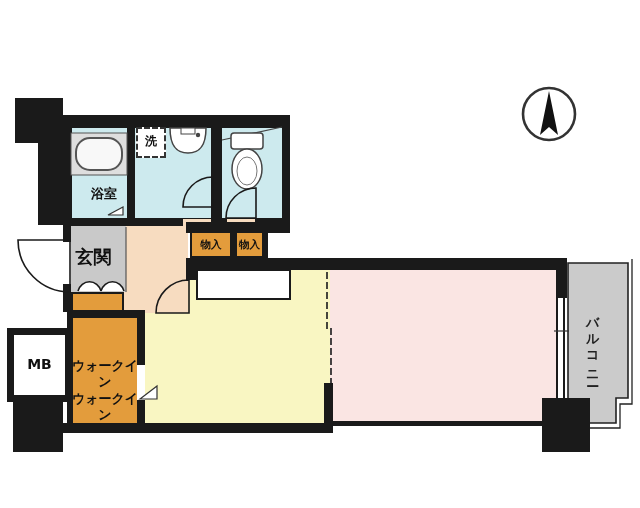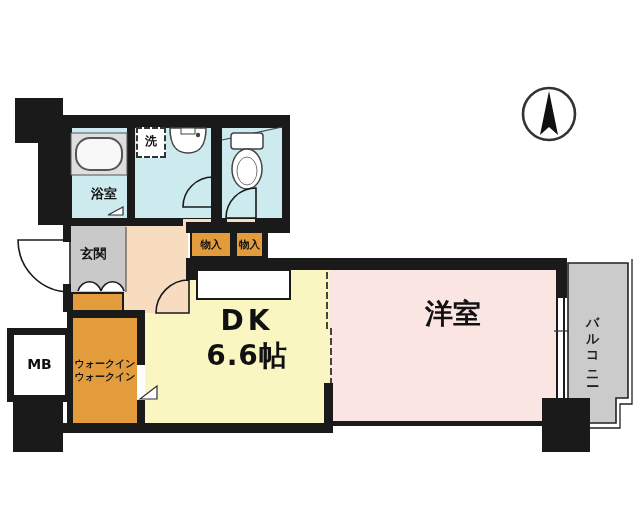--- a/index.html
+++ b/index.html
@@ -136,36 +136,32 @@
     <line x1="554" y1="331" x2="569" y2="331" stroke="#333" stroke-width="1.2"></line>
 
     <line x1="126" y1="227" x2="126" y2="292" stroke="#555" stroke-width="1.2"></line>
   </svg>
 
   <div class="lbl" style="left:72px;top:186px;width:64px;font-size:13px;">浴室</div>
 
   <div class="lbl" style="left:136px;top:134px;width:30px;font-size:12px;">洗</div>
 
 
-  <div class="lbl" style="left:71px;top:246px;width:45px;font-size:13px;">玄関</div>
+  <div class="lbl" style="left:71px;top:246px;width:45px;font-size:18px;">玄関</div>
 
   <div class="lbl" style="left:190px;top:238px;width:42px;font-size:10.5px;">物入</div>
   <div class="lbl" style="left:235px;top:238px;width:29px;font-size:10.5px;">物入</div>
 
-  <div class="lbl" style="left:71px;top:358px;width:68px;font-size:10px;">
+  <div class="lbl" style="left:71px;top:358px;width:68px;font-size:13px;">
     <span>ウォークイン</span><br>
     <span>ウォークイン</span>
   </div>
 
   <div class="lbl" style="left:14px;top:356px;width:51px;font-size:14px;">MB</div>
 
-  <div class="lbl" style="left:152px;top:303px;width:190px;font-size:28px;letter-spacing:4px;">
-    <span>DK</span><br>
-    <span style="letter-spacing:1px;">6.6帖</span>
-  </div>
 
   <div class="lbl" style="left:350px;top:296px;width:206px;font-size:28px;">
-    <span>洋室</span><br>
+    <br>
   </div>
 
   <div class="lbl vtext" style="left:584px;top:278px;height:135px;font-size:13px;color:#222;font-weight:bold;">バルコニー</div>
 
 </div>
 
 </body></html>

